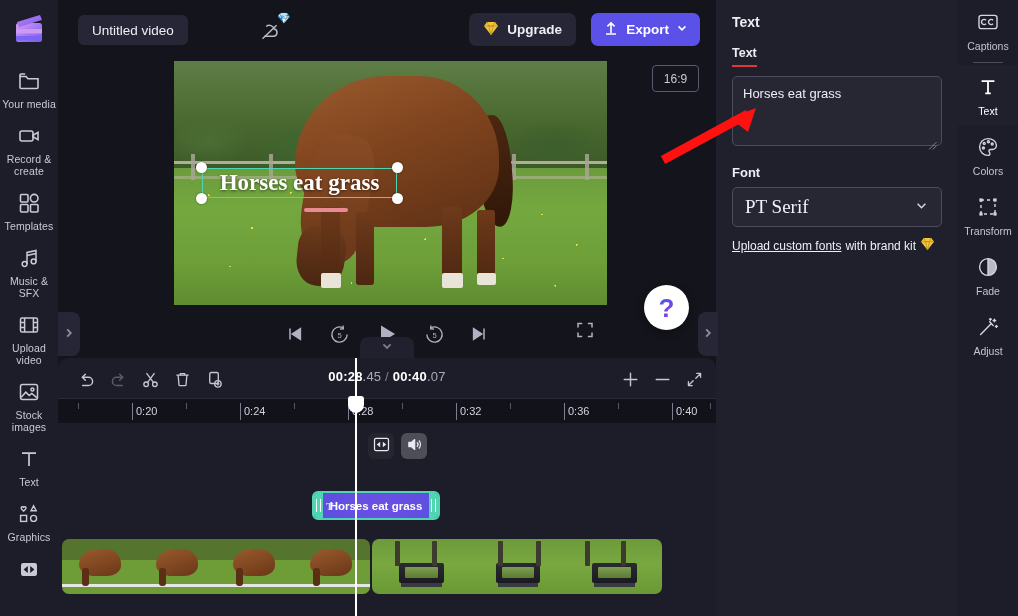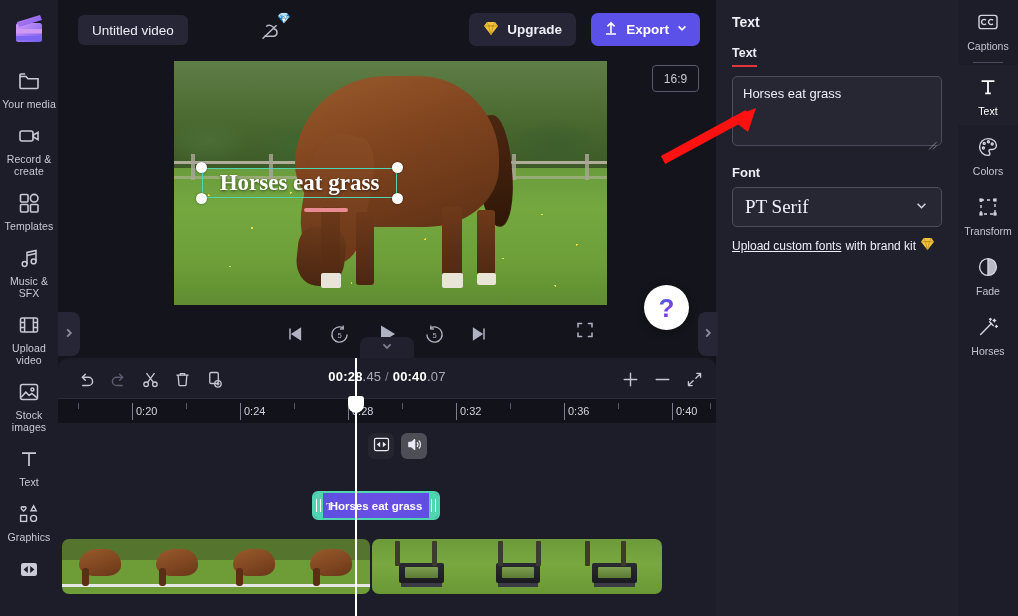--- a/index.html
+++ b/index.html
@@ -850,21 +850,21 @@
     </div>
 
     <div class="rr-item">
       <span class="rr-icon">
         <svg width="24" height="24" viewBox="0 0 24 24" fill="none" stroke="currentColor" stroke-width="1.4" stroke-linecap="round">
           <path d="M4.6 19.4L15.4 8.6"></path>
             <path d="M13.6 6.8l3.6 3.6"></path>
           <path d="M18.4 4.2v2.6M17.1 5.5h2.6M20.4 10.4v2M19.4 11.4h2M14.4 3.4v1.8M13.5 4.3h1.8"></path>
         </svg>
       </span>
-      <span class="rr-label">Horses</span>
+      <span class="rr-label">Adjust</span>
     </div>
 
   </div>
 
   <div class="arrow-anno">
     <svg width="104" height="56" viewBox="0 0 104 56">
       <defs>
           <marker id="ah" markerWidth="5" markerHeight="5" refX="2" refY="2.5" orient="auto">
         <path d="M0 0 L5 2.5 L0 5 z" fill="#ff1111"></path>
           </marker>

